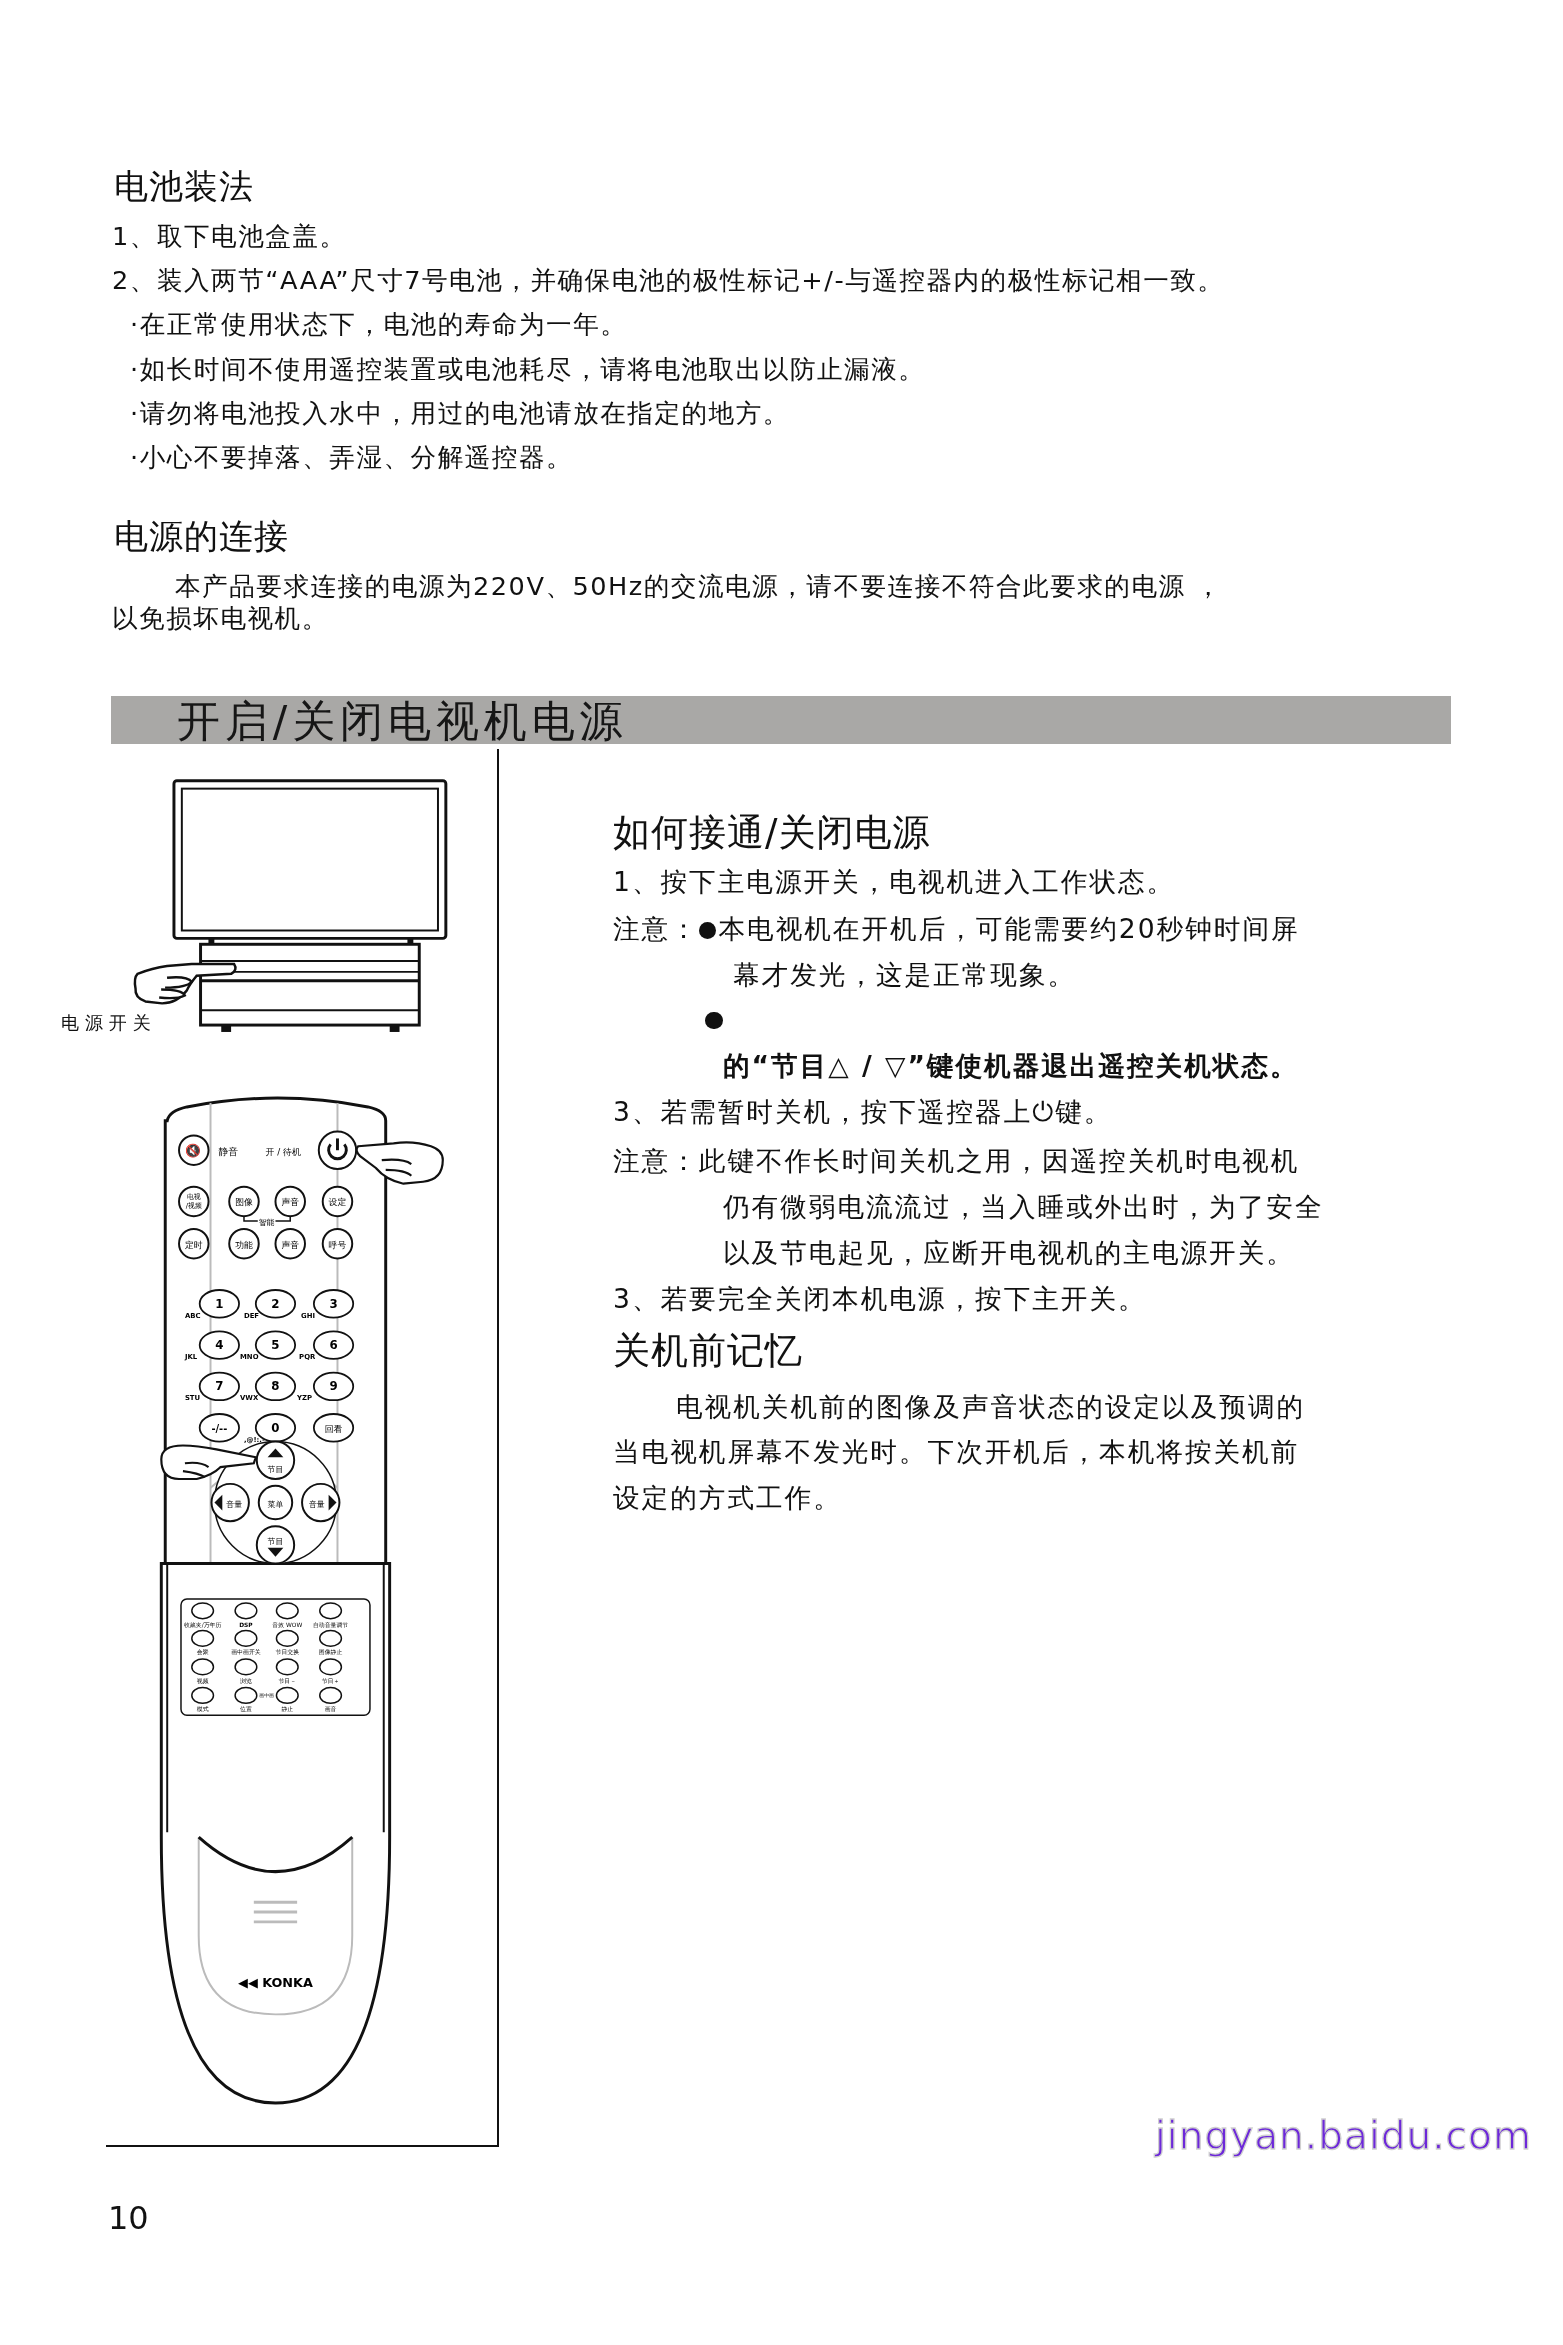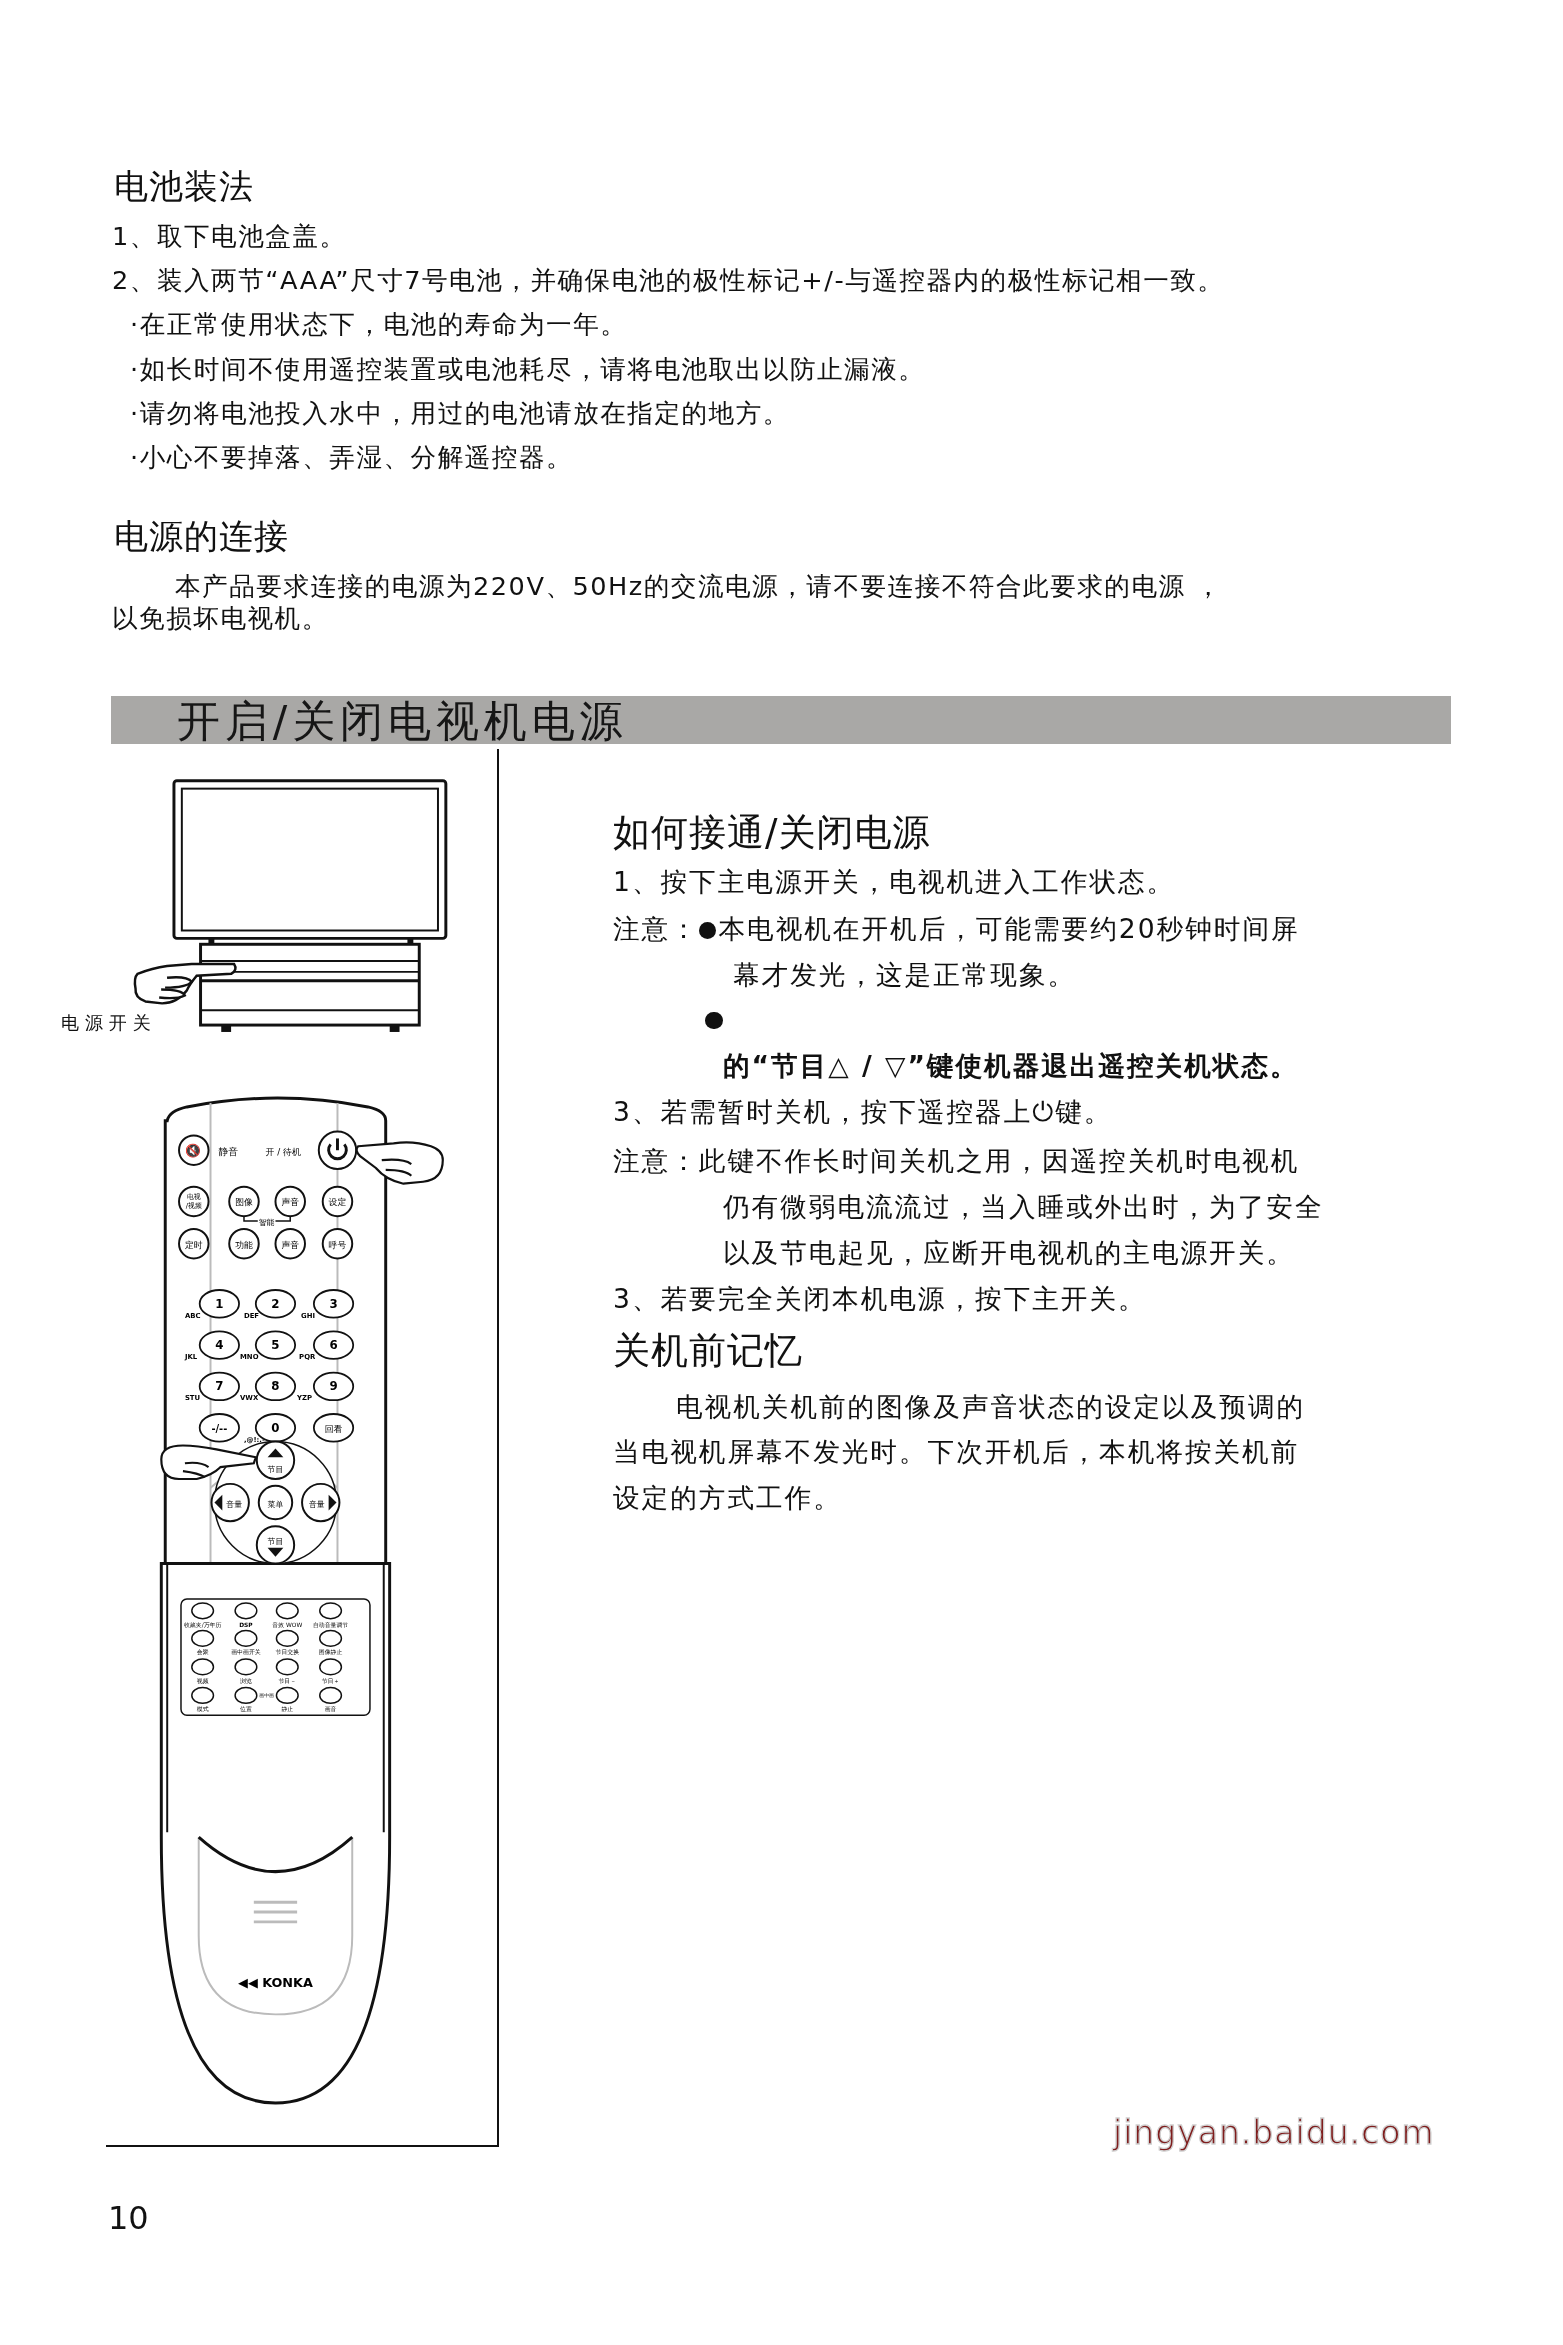--- a/index.html
+++ b/index.html
@@ -12,21 +12,21 @@
   .band-title { position:absolute; left:177px; top:693px; font-size:43px; letter-spacing:4.9px; color:#161616; }
   .divider-v { position:absolute; left:497px; top:749px; width:2px; height:1398px; background:#111; }
   .divider-h { position:absolute; left:106px; top:2145px; width:393px; height:2px; background:#111; }
   .h2 { font-size:37px; letter-spacing:1px; }
   .rt { font-size:26.6px; letter-spacing:2px; }
   .bullet-dot { display:inline-block; width:17.7px; height:17.7px; border-radius:50%; background:#111; vertical-align:middle; margin-right:2px; }
   .page-num { position:absolute; left:108px; top:2199px; font-size:32px; }
   .watermark { position:absolute; left:1113px; top:2113px; color:#e2e2e2; }
   .wm-big { font-size:63px; font-weight:bold; letter-spacing:2px; color:#fff;
             -webkit-text-stroke:2px #d8d8d8; }
-  .wm-small { font-size:33px; letter-spacing:1px; color:#7f1d1d; -webkit-text-stroke:1.3px #d0d0d0; }
+  .wm-small { font-size:39px; letter-spacing:1px; color:#6d28d9;margin-left:42px; -webkit-text-stroke:1.3px #d0d0d0; }
   svg text { font-family:"DejaVu Sans","Liberation Sans",sans-serif; }
 </style>
 </head>
 <body>
 
 <div class="abs h1" style="left:114px;top:164px;text-align:center;">电池装法</div>
 <div class="abs body-text" style="left:112px;top:219px;">1、取下电池盒盖。</div>
 <div class="abs body-text" style="left:112px;top:263px;">2、装入两节“AAA”尺寸7号电池，并确保电池的极性标记+/-与遥控器内的极性标记相一致。</div>
 <div class="abs body-text" style="left:130px;top:307px;">·在正常使用状态下，电池的寿命为一年。</div>
 <div class="abs body-text" style="left:130px;top:352px;">·如长时间不使用遥控装置或电池耗尽，请将电池取出以防止漏液。</div>

